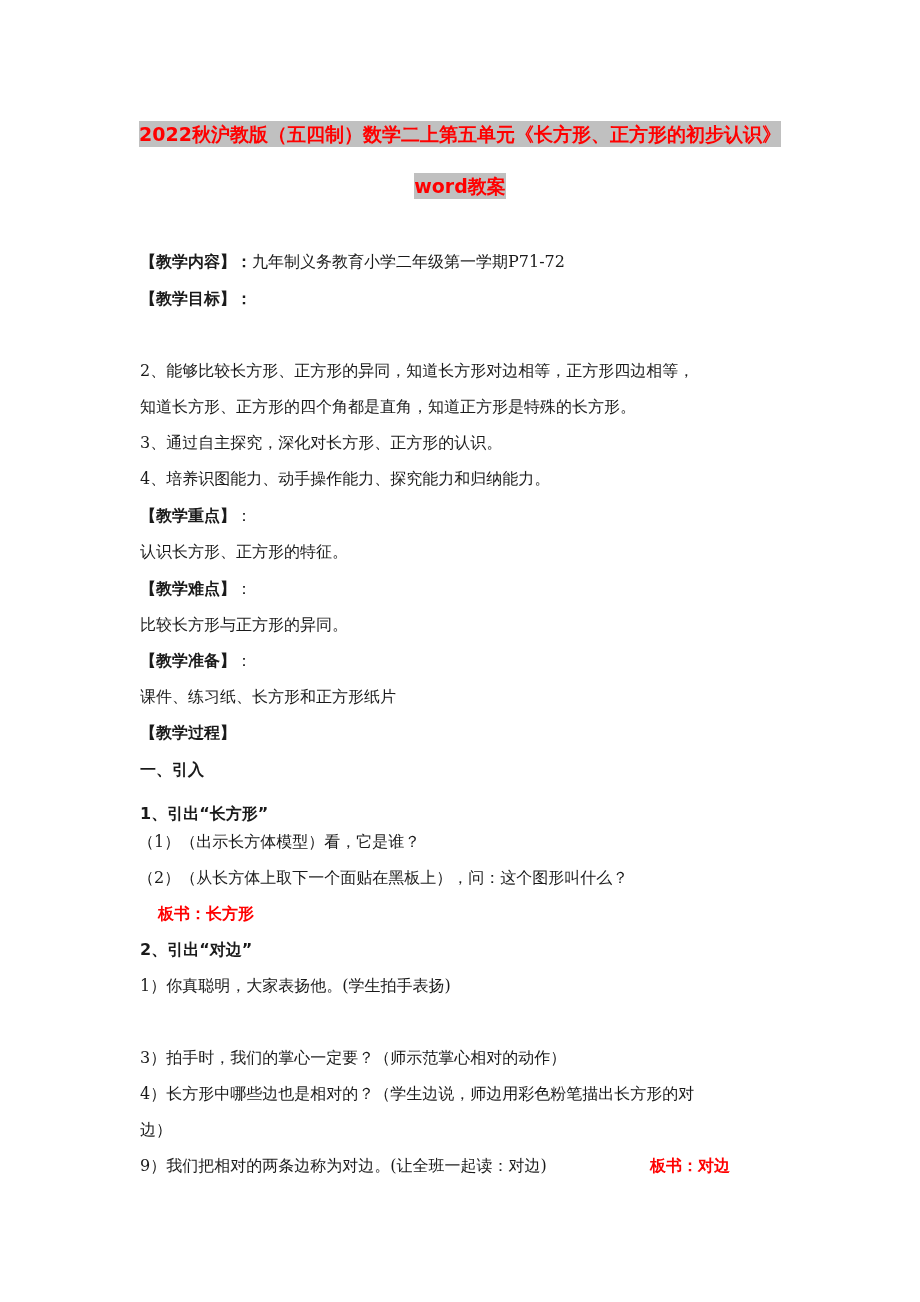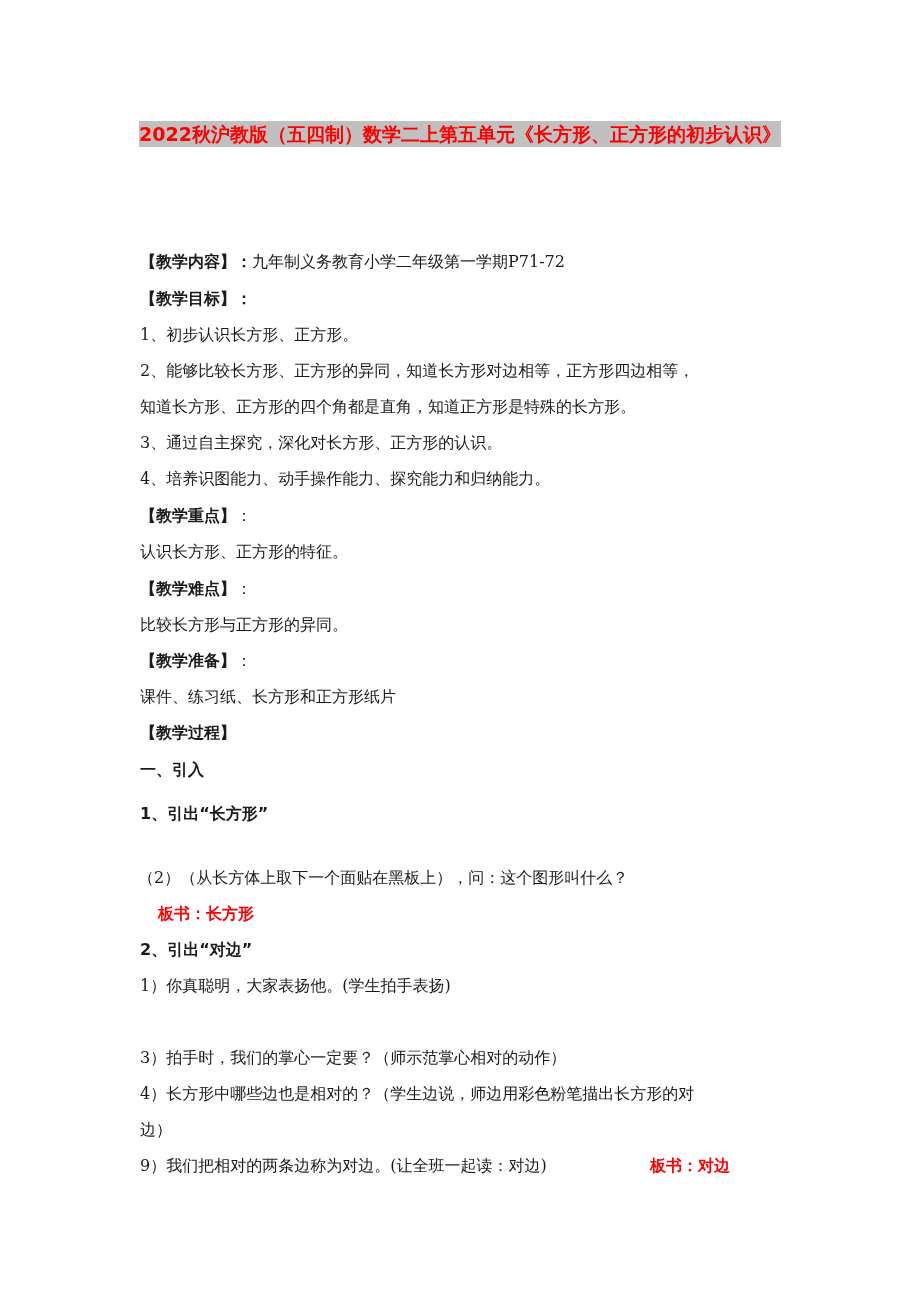--- a/index.html
+++ b/index.html
@@ -18,29 +18,31 @@
   .indent-red { left: 158px; }
 </style>
 </head>
 <body>
 
 <div class="page">
 
   <div class="title-line" style="top:121px;">
     <span class="title-hl">2022秋沪教版（五四制）数学二上第五单元《长方形、正方形的初步认识》</span>
   </div>
+  <div class="title-line" style="top:173px;">
+    <span class="title-hl">word教案</span>
+  </div>
 
   <div class="line" style="top:251px;">
     <span class="bold">【教学内容】</span><span class="bold">：</span><span>九年制义务教育小学二年级第一学期P71-72</span>
   </div>
 
   <div class="line" style="top:288px;">
     <span class="bold">【教学目标】</span><span class="bold">：</span>
   </div>
-  <div class="line" style="top:324px;">1、初步认识长方形、正方形。</div>
   <div class="line" style="top:360px;">2、能够比较长方形、正方形的异同，知道长方形对边相等，正方形四边相等，</div>
   <div class="line" style="top:396px;">知道长方形、正方形的四个角都是直角，知道正方形是特殊的长方形。</div>
   <div class="line" style="top:432px;">3、通过自主探究，深化对长方形、正方形的认识。</div>
   <div class="line" style="top:468px;">4、培养识图能力、动手操作能力、探究能力和归纳能力。</div>
 
   <div class="line" style="top:505px;">
     <span class="bold">【教学重点】</span><span>：</span>
   </div>
   <div class="line" style="top:541px;">认识长方形、正方形的特征。</div>
 
@@ -50,20 +52,21 @@
   <div class="line" style="top:614px;">比较长方形与正方形的异同。</div>
 
   <div class="line" style="top:650px;">
     <span class="bold">【教学准备】</span><span>：</span>
   </div>
   <div class="line" style="top:686px;">课件、练习纸、长方形和正方形纸片</div>
 
   <div class="line bold" style="top:722px;">【教学过程】</div>
   <div class="line bold" style="top:759px;">一、引入</div>
   <div class="line bold" style="top:795px;margin-top:8px;">1、引出“长方形”</div>
+  <div class="line indent-sm" style="top:831px;">（1）（出示长方体模型）看，它是谁？</div>
   <div class="line indent-sm" style="top:867px;">（2）（从长方体上取下一个面贴在黑板上），问：这个图形叫什么？</div>
   <div class="line indent-red red" style="top:903px;">板书：长方形</div>
 
   <div class="line bold" style="top:939px;">2、引出“对边”</div>
   <div class="line" style="top:975px;">1）你真聪明，大家表扬他。(学生拍手表扬)</div>
   <div class="line" style="top:1047px;">3）拍手时，我们的掌心一定要？（师示范掌心相对的动作）</div>
   <div class="line" style="top:1083px;">4）长方形中哪些边也是相对的？（学生边说，师边用彩色粉笔描出长方形的对</div>
   <div class="line" style="top:1119px;">边）</div>
   <div class="line" style="top:1155px;">
     <span>9）我们把相对的两条边称为对边。(让全班一起读：对边)</span>

